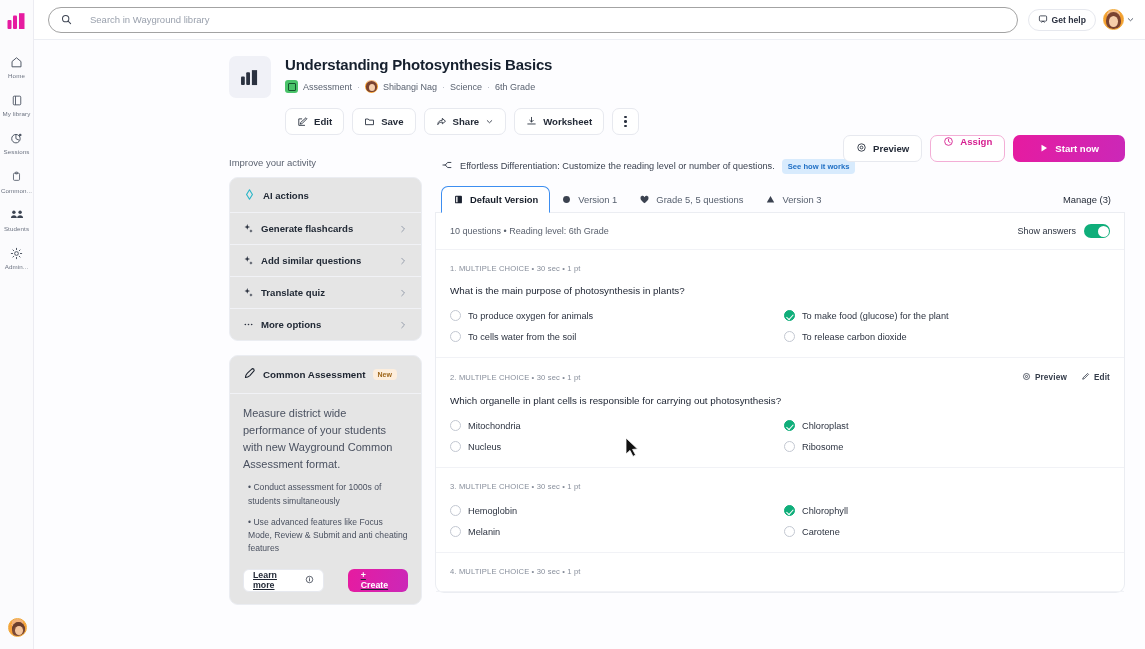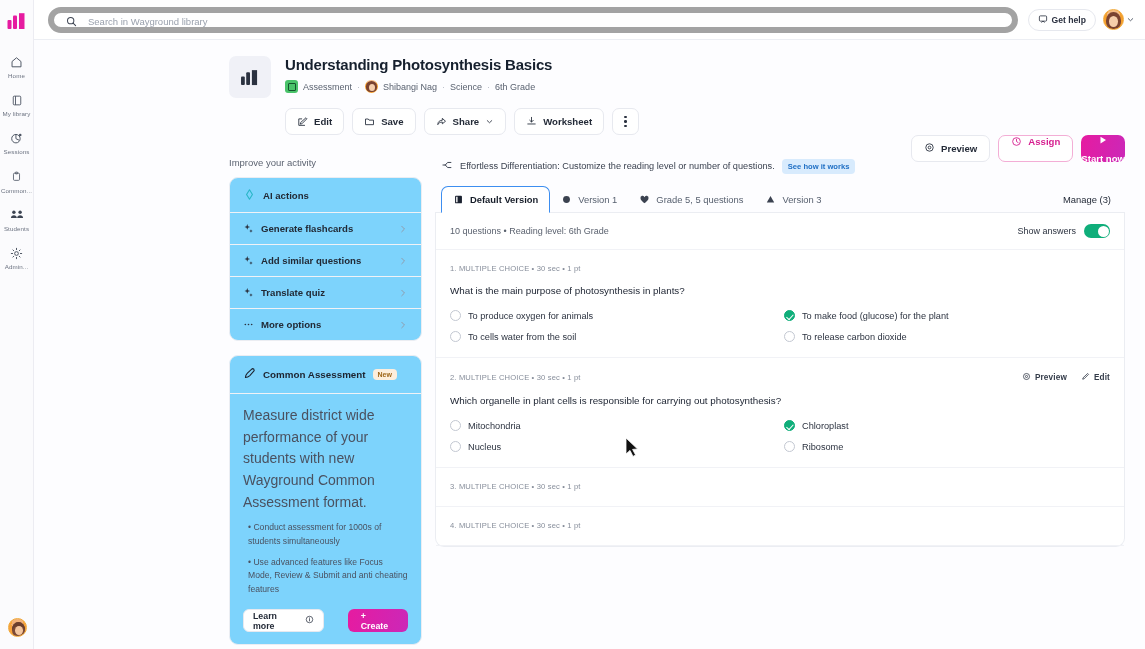--- a/index.html
+++ b/index.html
@@ -48,22 +48,22 @@
 
   
   .main { flex: 1; display: flex; flex-direction: column; min-width: 0; }
   .topbar {
     height: 40px; flex: 0 0 40px;
     border-bottom: 1px solid #eceef3;
     display: flex; align-items: center; padding: 0 10px 0 14px;
     background: #fff;
   }
   .search-box {
-    flex: 1; height: 26px; border: 6px solid #a3a3a3; border-radius: 14px;
-    display: flex; align-items: flex-end; gap: 11px; padding: 0 12px;
+    flex: 1; height: 26px; border: 1px solid #a3a3a3; border-radius: 14px;
+    display: flex; align-items: center; gap: 18px; padding: 0 12px;
     background: #fff;
   }
   .search-box .s-ico { color: #4b5260; display: flex; }
   .search-box input {
     border: none; outline: none; font-size: 9.5px; color: #32394a;
     width: 100%; background: transparent; font-family: "Liberation Sans", sans-serif;
   }
   .search-box input::placeholder { color: #9aa1ad; }
   .help-btn {
     height: 22px; border: 1px solid #e6e8ee; border-radius: 12px;
@@ -119,44 +119,44 @@
   .dots { display:flex; flex-direction:column; gap:2px; align-items:center;}
   .dots i { width:2.6px; height:2.6px; border-radius:50%; background:#2b3240; display:block;}
 
   .right-actions { position: absolute; right: 20px; top: 95px; display: flex; gap: 8px; align-items: center; }
   .btn-preview { height: 27px; border-radius: 7px; border: 1px solid #e7e9ef; background:#fff;
     display:flex; align-items:center; gap:6px; padding:0 12px; font-size:9.6px; font-weight:bold; color:#242b38; cursor:pointer;}
   .btn-assign { height: 27px; border-radius: 7px; border: 1px solid #f3aed6; background:#fff;
     display:flex; align-items:flex-start; gap:6px; padding:0 12px; font-size:9.6px; font-weight:bold; color:#d61f90; cursor:pointer;}
   .btn-start { height: 27px; border-radius: 7px; border: none;
     background: linear-gradient(100deg, #e61ba0 0%, #cb28b8 100%);
-    display:flex; align-items:center; gap:6px; padding:0 0; font-size:9.6px; font-weight:bold; color:#fff; cursor:pointer;flex-direction:column;}
+    display:flex; align-items:center; gap:6px; padding:0 26px; font-size:9.6px; font-weight:bold; color:#fff; cursor:pointer;}
 
   .columns { display: flex; gap: 13px; padding: 22px 20px 0 195px; align-items: flex-start; }
 
   
   .left-col { width: 193px; flex: 0 0 193px; }
   .col-title { font-size: 9.5px; color: #5d6472; margin-bottom: 9px; }
-  .card { background: #7dd3fc; border: 1px solid #ebedf2; border-radius: 9px; overflow: hidden; }
+  .card { background: #e5e5e5; border: 1px solid #ebedf2; border-radius: 9px; overflow: hidden; }
   .ai-head { display:flex; align-items:center; gap:7px; padding: 10px 13px 9px; font-size: 9.6px; font-weight: bold; color:#222a36;}
   .ai-row {
     display:flex; align-items:center; gap:7px; padding: 10px 13px; cursor:pointer;
     border-top: 1px solid #f1f2f6; font-size: 9.6px; font-weight: bold; color:#222a36;
   }
   .ai-row .rowlbl { flex:1; }
   .chev { color:#9099a8; display:flex; }
   .spark { color:#2b3240; display:flex; }
 
   .ca-card { margin-top: 14px; }
   .ca-head { display:flex; align-items:center; gap:7px; padding: 11px 13px; font-size:9.8px; font-weight:bold; color:#1d2430;}
   .new-badge { background:#fdeedd; color:#9d6518; font-size:7px; font-weight:bold; border-radius:4px; padding:2px 5px; }
   .ca-body { border-top:1px solid #f1f2f6; padding: 11px 13px 12px; }
-  .ca-p { font-size: 14px; line-height: 1.55; color: #4a5160; }
+  .ca-p { font-size: 11px; line-height: 1.55; color: #4a5160; }
   .ca-li { font-size: 8.6px; line-height: 1.55; color: #4a5160; margin-top: 8px; padding-left: 5px; }
-  .ca-btns { display:flex; gap:24px; margin-top: 13px; align-items:center;}
+  .ca-btns { display:flex; gap:24px; margin-top: 13px; align-items:center;text-decoration:underline;}
   .btn-learn { height:23px; border:1px solid #e7e9ef; background:#fff; border-radius:6px;
     display:flex; align-items:center; gap:5px; padding:0 9px; font-size:8.8px; font-weight:bold; color:#242b38; cursor:pointer;}
   .btn-create { height:23px; border:none; border-radius:6px;
     background: linear-gradient(100deg, #e61ba0 0%, #cb28b8 100%);
     display:flex; align-items:center; gap:4px; padding:0 13px; font-size:8.8px; font-weight:bold; color:#fff; cursor:pointer;}
 
   
   .right-col { flex: 1; min-width: 0; }
   .diff-bar { display:flex; align-items:center; gap:7px; padding: 0 0 11px 6px; }
   .diff-text { font-size: 9.2px; color:#3b4250; }
@@ -649,20 +649,38 @@
                   <span class="radio"></span>
                   <span>Ribosome</span>
                 </div>
               </div>
             </div>
 
             <div class="question">
               <div class="q-head">
                 <span>3. MULTIPLE CHOICE  •  30 sec  •  1 pt</span>
               </div>
+              <div class="q-opts">
+                <div class="opt">
+                  <span class="radio"></span>
+                  <span>Hemoglobin</span>
+                </div>
+                <div class="opt">
+                  <span class="radio correct"></span>
+                  <span>Chlorophyll</span>
+                </div>
+                <div class="opt">
+                  <span class="radio"></span>
+                  <span>Melanin</span>
+                </div>
+                <div class="opt">
+                  <span class="radio"></span>
+                  <span>Carotene</span>
+                </div>
+              </div>
             </div>
 
             <div class="question">
               <div class="q-head">
                 <span>4. MULTIPLE CHOICE  •  30 sec  •  1 pt</span>
               </div>
             </div>
 
           </div>
         </div>

